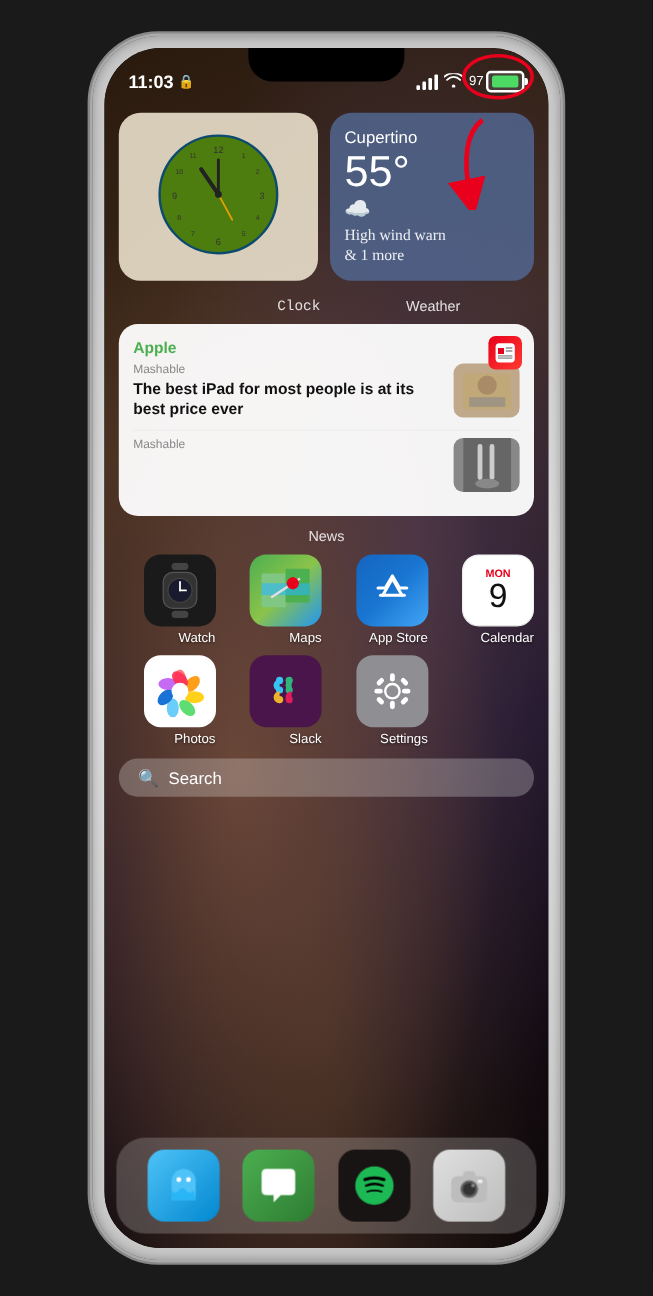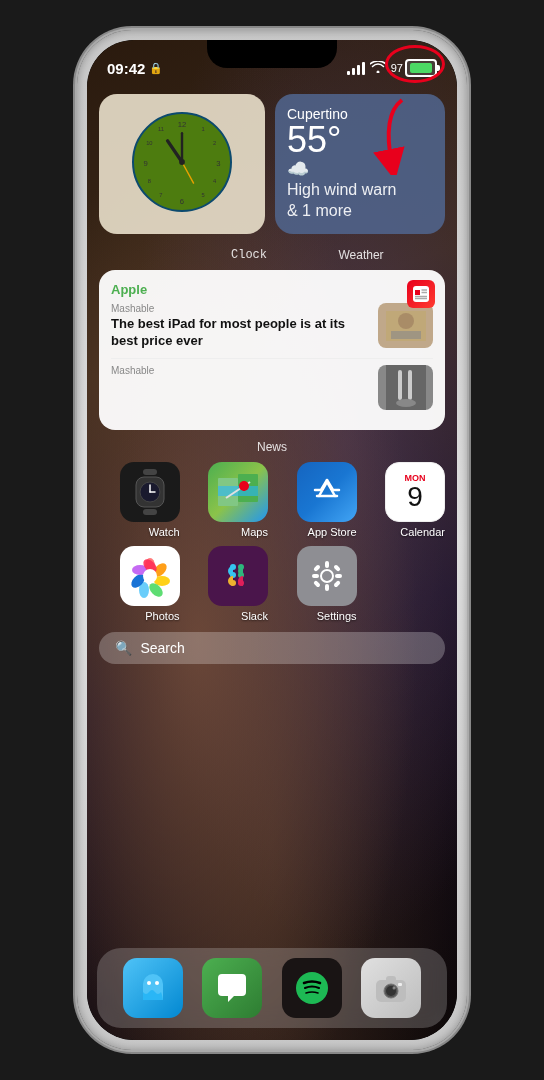--- a/index.html
+++ b/index.html
@@ -430,21 +430,21 @@
         <defs>
           <marker id="arrowhead" markerWidth="8" markerHeight="8" refX="4" refY="4" orient="auto">
             <polygon points="0 0, 8 4, 0 8" fill="#e8001c"></polygon>
           </marker>
         </defs>
         <path d="M 30 5 Q 10 20 20 70" stroke="#e8001c" stroke-width="4" fill="none" marker-end="url(#arrowhead)"></path>
       </svg>
 
       <div class="status-bar">
         <div class="status-time">
-          <span>09:42</span>
+          <span>11:03</span>
           <span style="font-size:11px;">🔒</span>
         </div>
         <div class="status-right">
           <div class="signal-bars">
             <div class="signal-bar" style="height:4px;"></div>
             <div class="signal-bar" style="height:7px;"></div>
             <div class="signal-bar" style="height:10px;"></div>
             <div class="signal-bar" style="height:13px;"></div>
           </div>
           <span class="wifi-icon">
@@ -495,21 +495,21 @@
               </svg>
             </div>
           </div>
 
           <div class="widget-weather">
             <div class="weather-city">Cupertino</div>
             <div class="weather-temp">55°</div>
             <div style="display:flex;align-items:center;gap:4px;">
               <span style="font-size:18px;">☁️</span>
             </div>
-            <div class="weather-desc" style="font-size:16px;color:rgba(255,255,255,0.9);">High wind warn<br>&amp; 1 more</div>
+            <div class="weather-desc" style="font-size:13px;color:rgba(255,255,255,0.9);font-family:Liberation Serif, serif;">High wind warn<br>&amp; 1 more</div>
           </div>
         </div>
 
         <div style="display:flex;gap:10px;margin-bottom:8px;">
           <div style="flex:1;text-align:right;font-family:Liberation Mono, monospace;" class="widget-label">Clock</div>
           <div style="flex:1;text-align:center;" class="widget-label">Weather</div>
         </div>
 
         <div class="news-widget">
           <div class="news-icon-top">

